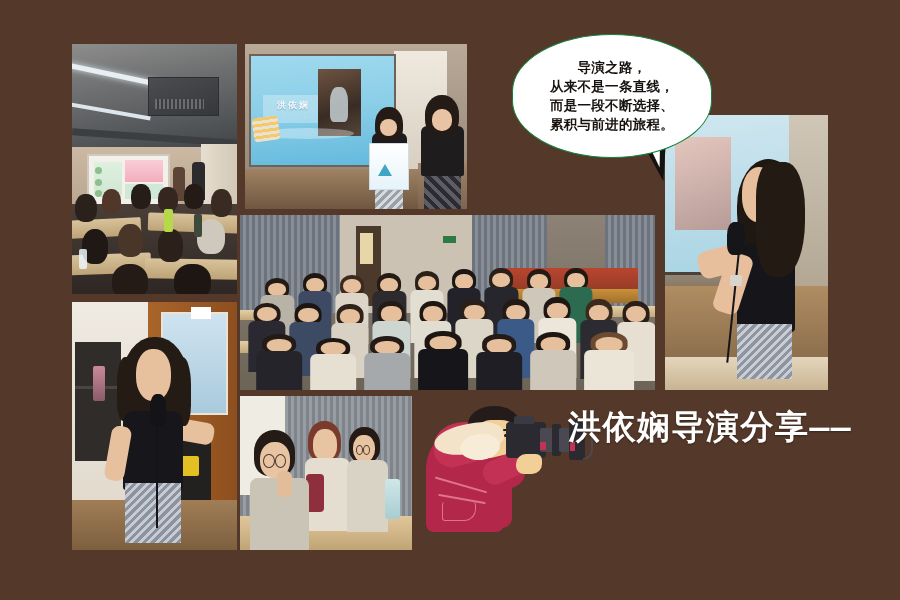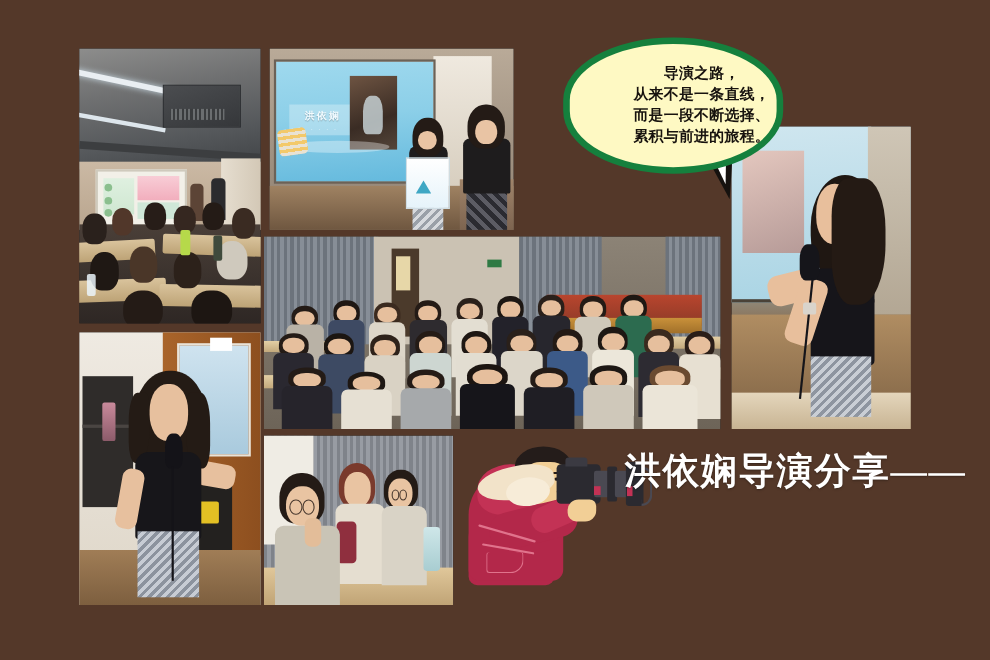--- a/index.html
+++ b/index.html
@@ -187,23 +187,23 @@
   .p6 .st{position:absolute;}
   .p6 .h6{position:absolute;border-radius:48% 48% 36% 36%;}
   .p6 .f6{position:absolute;border-radius:46%;background:#e9c4a2;}
   .p6 .b6{position:absolute;border-radius:8px 8px 0 0;}
   .p6 .glass{position:absolute;border:1.5px solid #4a3a30;border-radius:50%;}
   .p6 .bot6{position:absolute;right:7%;bottom:20%;width:9%;height:26%;
     background:linear-gradient(180deg,#cfe7e9,#a8cdd1);border-radius:3px;}
 
   
   #bubble{position:absolute;left:512px;top:34px;width:200px;height:124px;z-index:40;}
-  #bubble .bub{position:absolute;inset:0;background:#fef9c3;border:6px solid #15803d;
+  #bubble .bub{position:absolute;inset:0;background:#ffffff;border:1px solid #15803d;
     border-radius:50% / 46%;
-    display:flex;align-items:center;justify-content:flex-end;}
+    display:flex;align-items:center;justify-content:center;}
   #bubble .btxt{
     font-family:"DejaVu Sans","Liberation Sans",sans-serif;
     font-size:13.5px;line-height:1.42;color:#17120e;text-align:center;font-weight:600;
     white-space:pre-line;letter-spacing:.3px;padding:0 6px;}
   #bubble .tail{position:absolute;left:130px;top:100px;width:0;height:0;
     border-left:18px solid transparent;border-right:10px solid transparent;
     border-top:48px solid #16120f;transform:rotate(-8deg);}
   #bubble .tail-in{position:absolute;left:133px;top:96px;width:0;height:0;
     border-left:12px solid transparent;border-right:6px solid transparent;
     border-top:38px solid #ffffff;transform:rotate(-8deg);}
@@ -246,21 +246,21 @@
   .c-lens4{position:absolute;left:149px;top:22px;width:16px;height:40px;background:#2b2a30;border-radius:3px;}
   .c-hood-l{position:absolute;left:163px;top:26px;width:8px;height:32px;
     border:2px solid #4a4952;border-left:none;border-radius:0 20px 20px 0;}
   .c-red{position:absolute;left:120px;top:44px;width:6px;height:8px;background:#c33255;}
   .c-red2{position:absolute;left:150px;top:44px;width:5px;height:9px;background:#c33255;}
 
   
   #title{position:absolute;left:568px;top:408px;z-index:35;}
   #title .line{color:#ffffff;font-weight:700;font-size:33px;line-height:1.33;
     letter-spacing:1.5px;white-space:nowrap;
-    font-family:Liberation Serif, serif;
+    font-family:Liberation Mono, monospace;
     text-shadow:0 1px 2px rgba(0,0,0,.35);}
   #title .line2{padding-left:10px;}
 </style>
 </head>
 <body>
 
 <div id="poster">
 
   <div class="photo p1">
     <div class="ph-inner">

